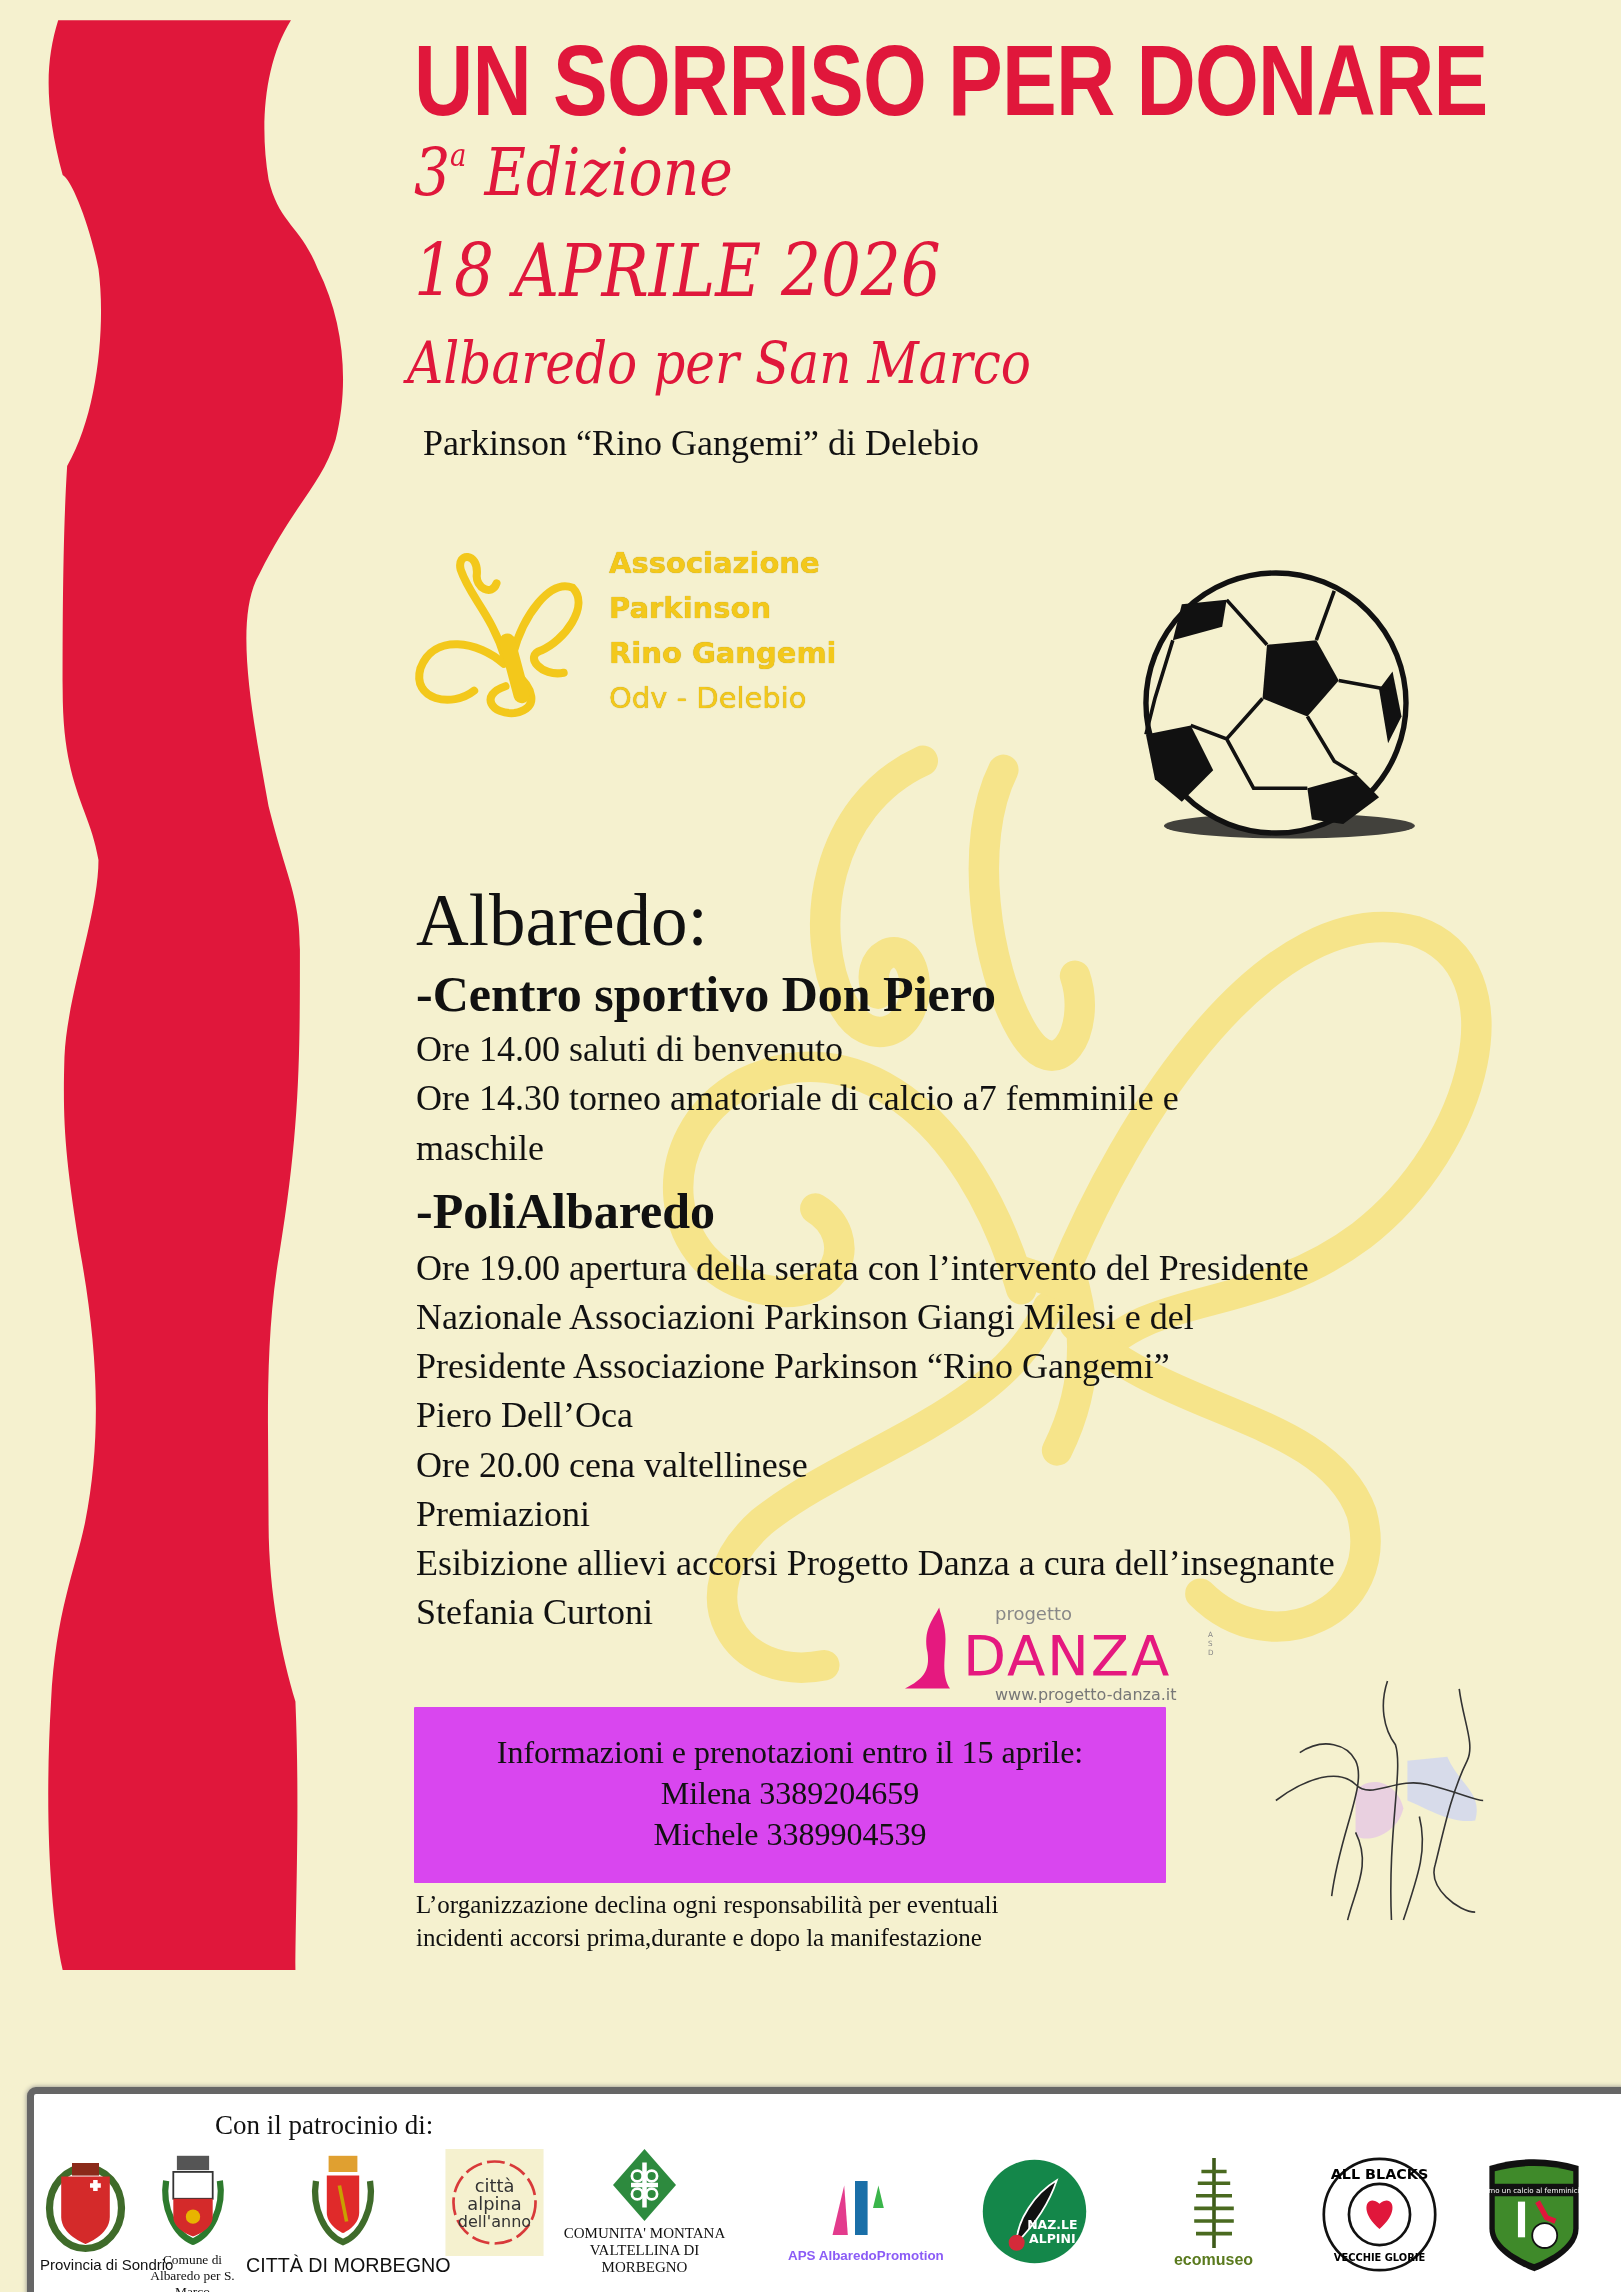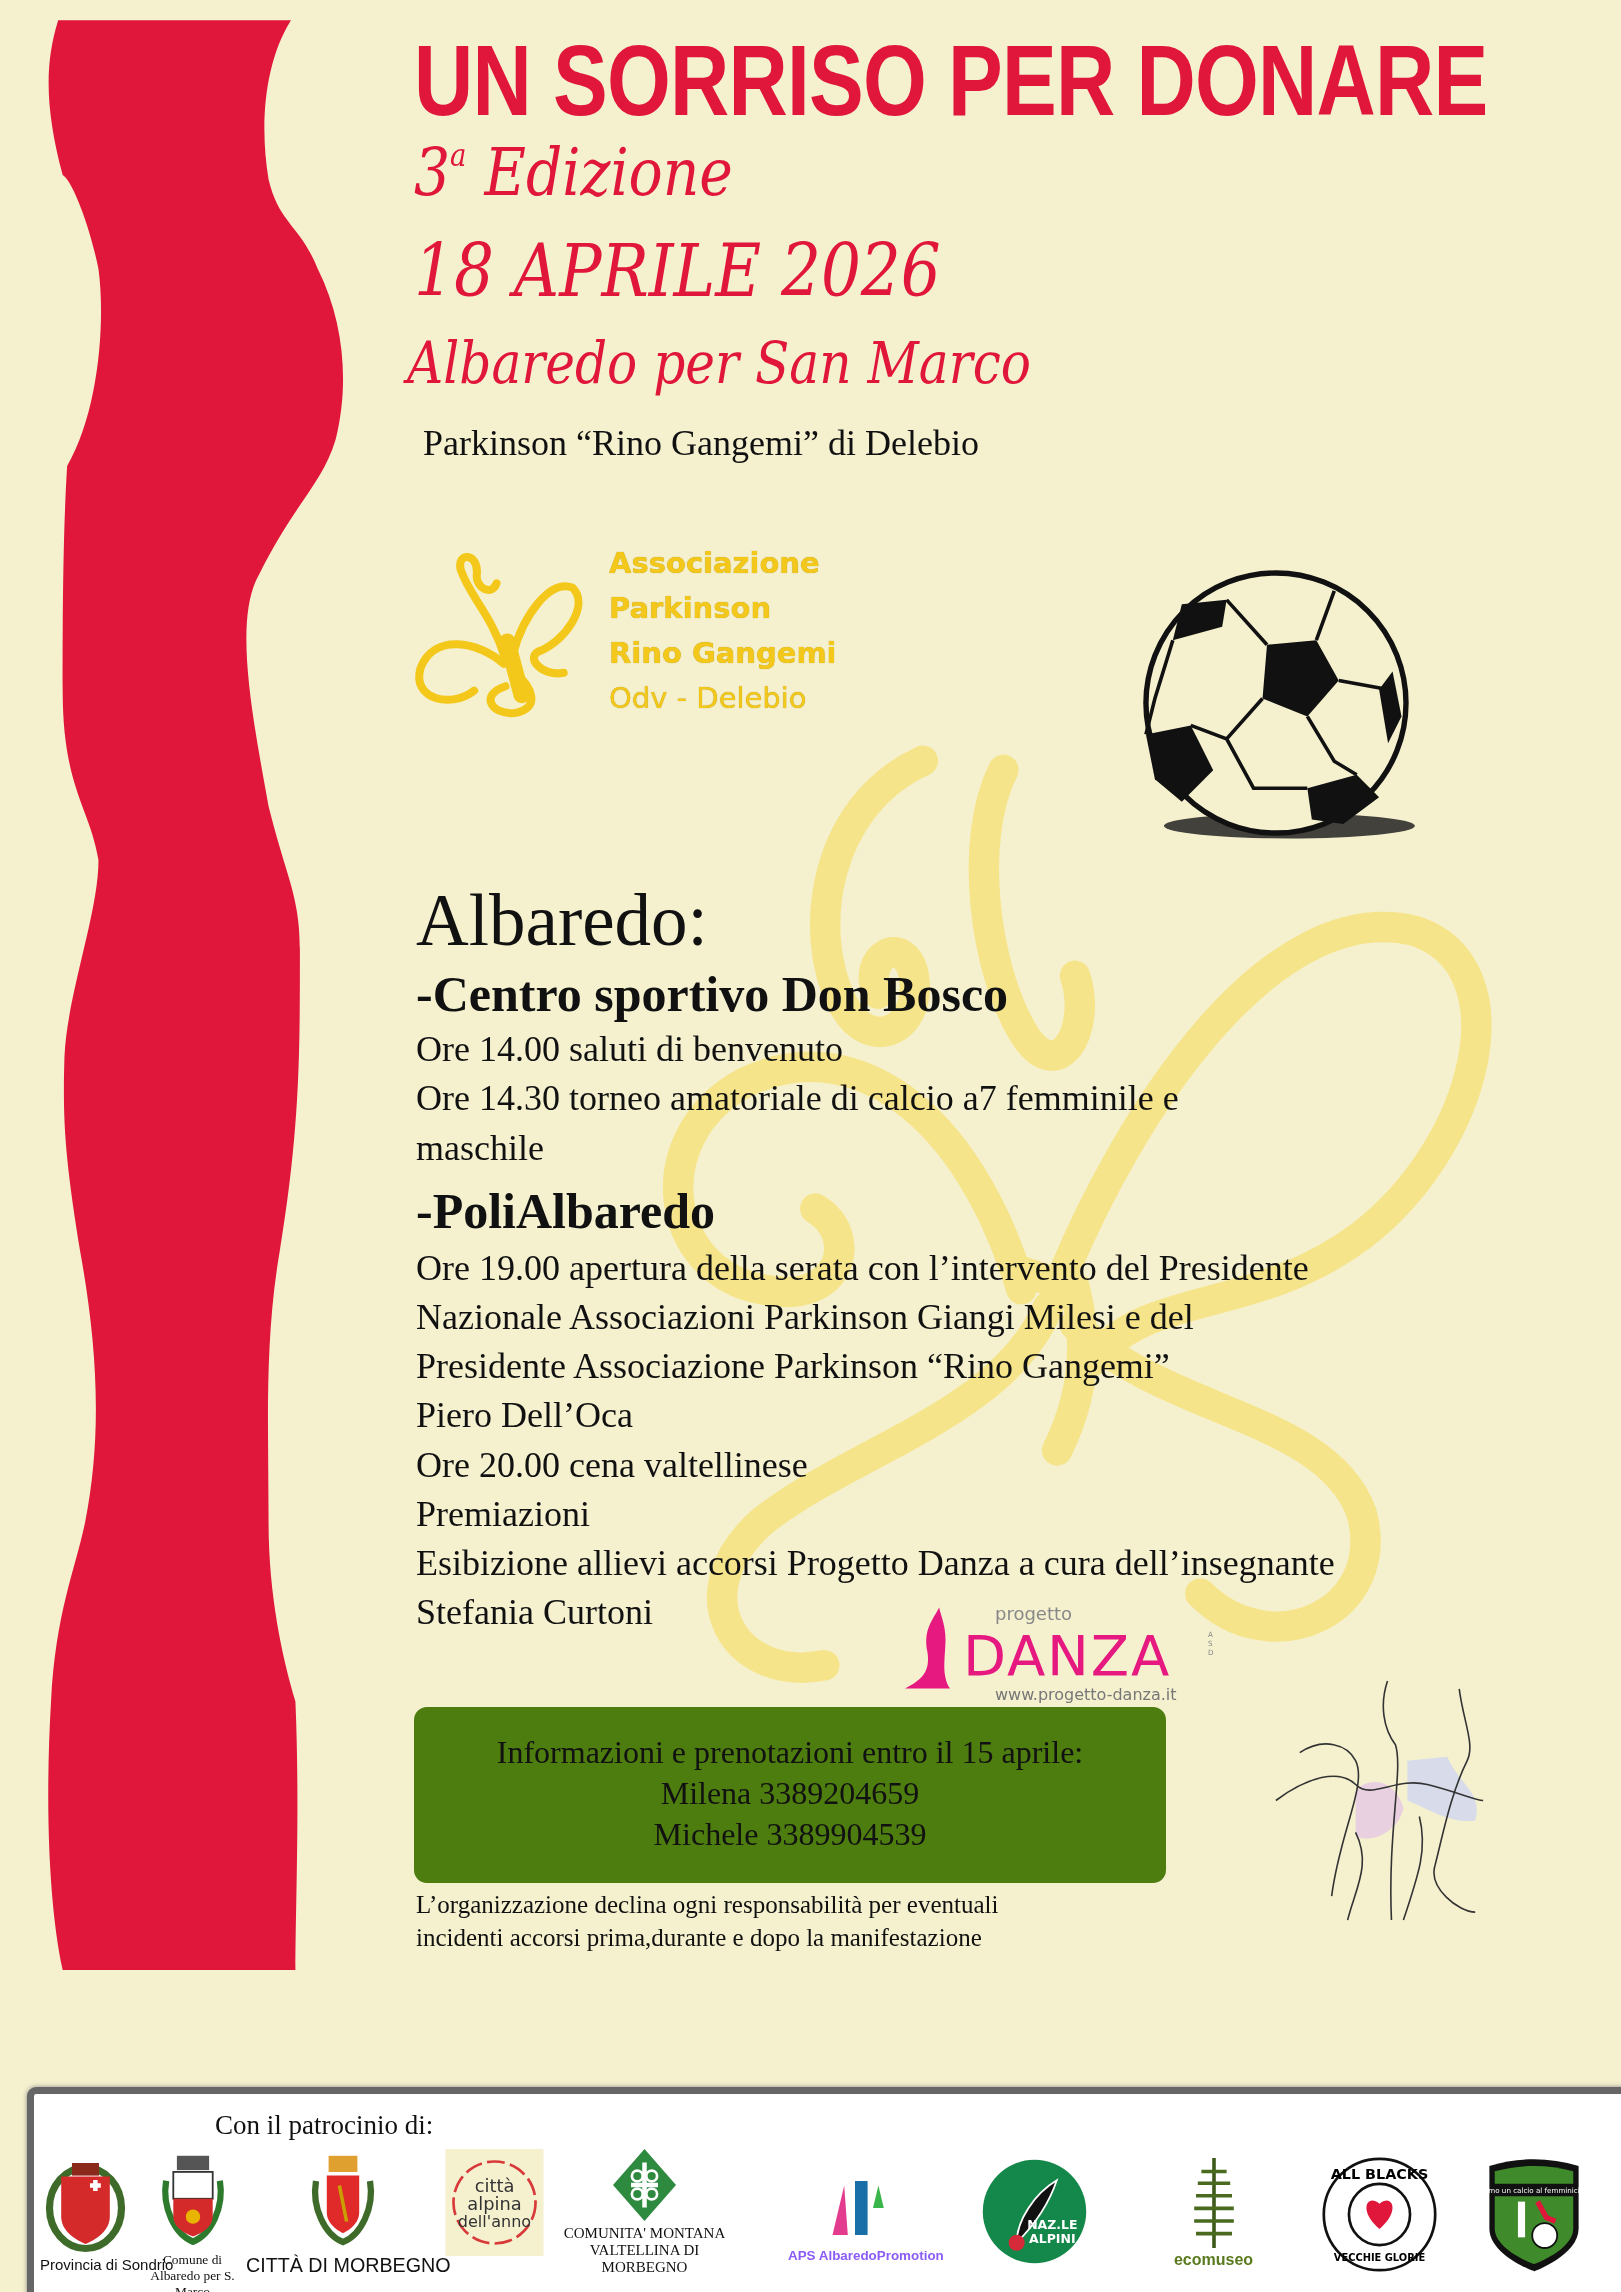--- a/index.html
+++ b/index.html
@@ -13,21 +13,21 @@
   .date { left:414px; top:228px; font-family:"DejaVu Serif", serif; font-style:italic; font-size:73px; color:#e0173b; transform:scaleX(0.86); transform-origin:left top; white-space:nowrap; }
   .place { left:407px; top:330px; font-family:"DejaVu Serif", serif; font-style:italic; font-size:57px; color:#e0173b; transform:scaleX(0.88); transform-origin:left top; white-space:nowrap; }
   .donation { left:423px; top:419px; font-size:36px; line-height:48px; white-space:nowrap; }
   .assoc-logo { left:407px; top:543px; }
   .assoc-text { left:609px; top:541px; font-family:"DejaVu Sans", sans-serif; color:#f3c81b; font-size:29px; line-height:45px; font-weight:bold; white-space:nowrap; text-shadow:0 0 0.9px #a88a00; }
   .assoc-text .light { font-weight:normal; }
   .ball { left:1119px; top:564px; }
   .prog-title { left:416px; top:879px; font-size:73px; white-space:nowrap; }
   .prog-head { font-size:50px; white-space:nowrap; font-weight:bold; }
   .prog-line { font-size:36px; white-space:nowrap; }
-  .info-box { left:414px; top:1707px; width:752px; height:176px; background:#4d7c0f; border-radius:13px; text-align:center; font-size:32px; line-height:41px; padding-top:25px; box-sizing:border-box; }
+  .info-box { left:414px; top:1707px; width:752px; height:176px; background:#d946ef; border-radius:1px; text-align:center; font-size:32px; line-height:41px; padding-top:25px; box-sizing:border-box; }
   .disclaimer { left:416px; top:1888px; font-size:25px; line-height:33px; white-space:nowrap; }
   .danza { left:896px; top:1603px; }
   .dancers { left:1236px; top:1657px; }
   .footer { left:27px; top:2087px; width:1594px; height:215px; background:#fff; border:7.2px solid #666; border-radius:9px; box-shadow:0 0 5.4px #888; }
   .patro { left:215px; top:2110px; font-size:27px; white-space:nowrap; }
   .logo { text-align:center; }
   .logo-cap { font-size:15px; white-space:nowrap; line-height:16px; font-family:"Liberation Sans", sans-serif; }
 </style>
 </head>
 <body>
@@ -81,21 +81,21 @@
   <polygon points="210,250 265,235 290,260 250,290 215,285" fill="#111"></polygon>
   <polygon points="70,45 120,40 115,70 60,85" fill="#111"></polygon>
   <polygon points="305,120 315,170 300,200 290,140" fill="#111"></polygon>
   <g fill="none" stroke="#111" stroke-width="4">
     <path d="M120 40 L165 90 M160 150 L120 195 L80 180 M120 195 L150 250 L210 250 M210 170 L240 220 L265 235 M245 130 L300 140 M220 85 L240 30 M60 85 L40 150 L30 190"></path>
   </g>
 </svg>
 
 <div class="abs prog-title">Albaredo:</div>
 <div class="abs" style="left:416px; top:965px;">
-  <div class="prog-head">-Centro sportivo Don Bosco</div>
+  <div class="prog-head">-Centro sportivo Don Piero</div>
 </div>
 <div class="abs prog-line" style="left:416px; top:1028px;">Ore 14.00 saluti di benvenuto</div>
 <div class="abs prog-line" style="left:416px; top:1077px;">Ore 14.30 torneo amatoriale di calcio a7 femminile e</div>
 <div class="abs prog-line" style="left:416px; top:1127px;"> maschile</div>
 
 <div class="abs" style="left:416px; top:1182px;">
   <div class="prog-head">-PoliAlbaredo</div>
 </div>
 <div class="abs prog-line" style="left:416px; top:1247px;">Ore 19.00 apertura della serata con l’intervento del Presidente</div>
 <div class="abs prog-line" style="left:416px; top:1296px;">Nazionale Associazioni Parkinson Giangi Milesi e del</div>

